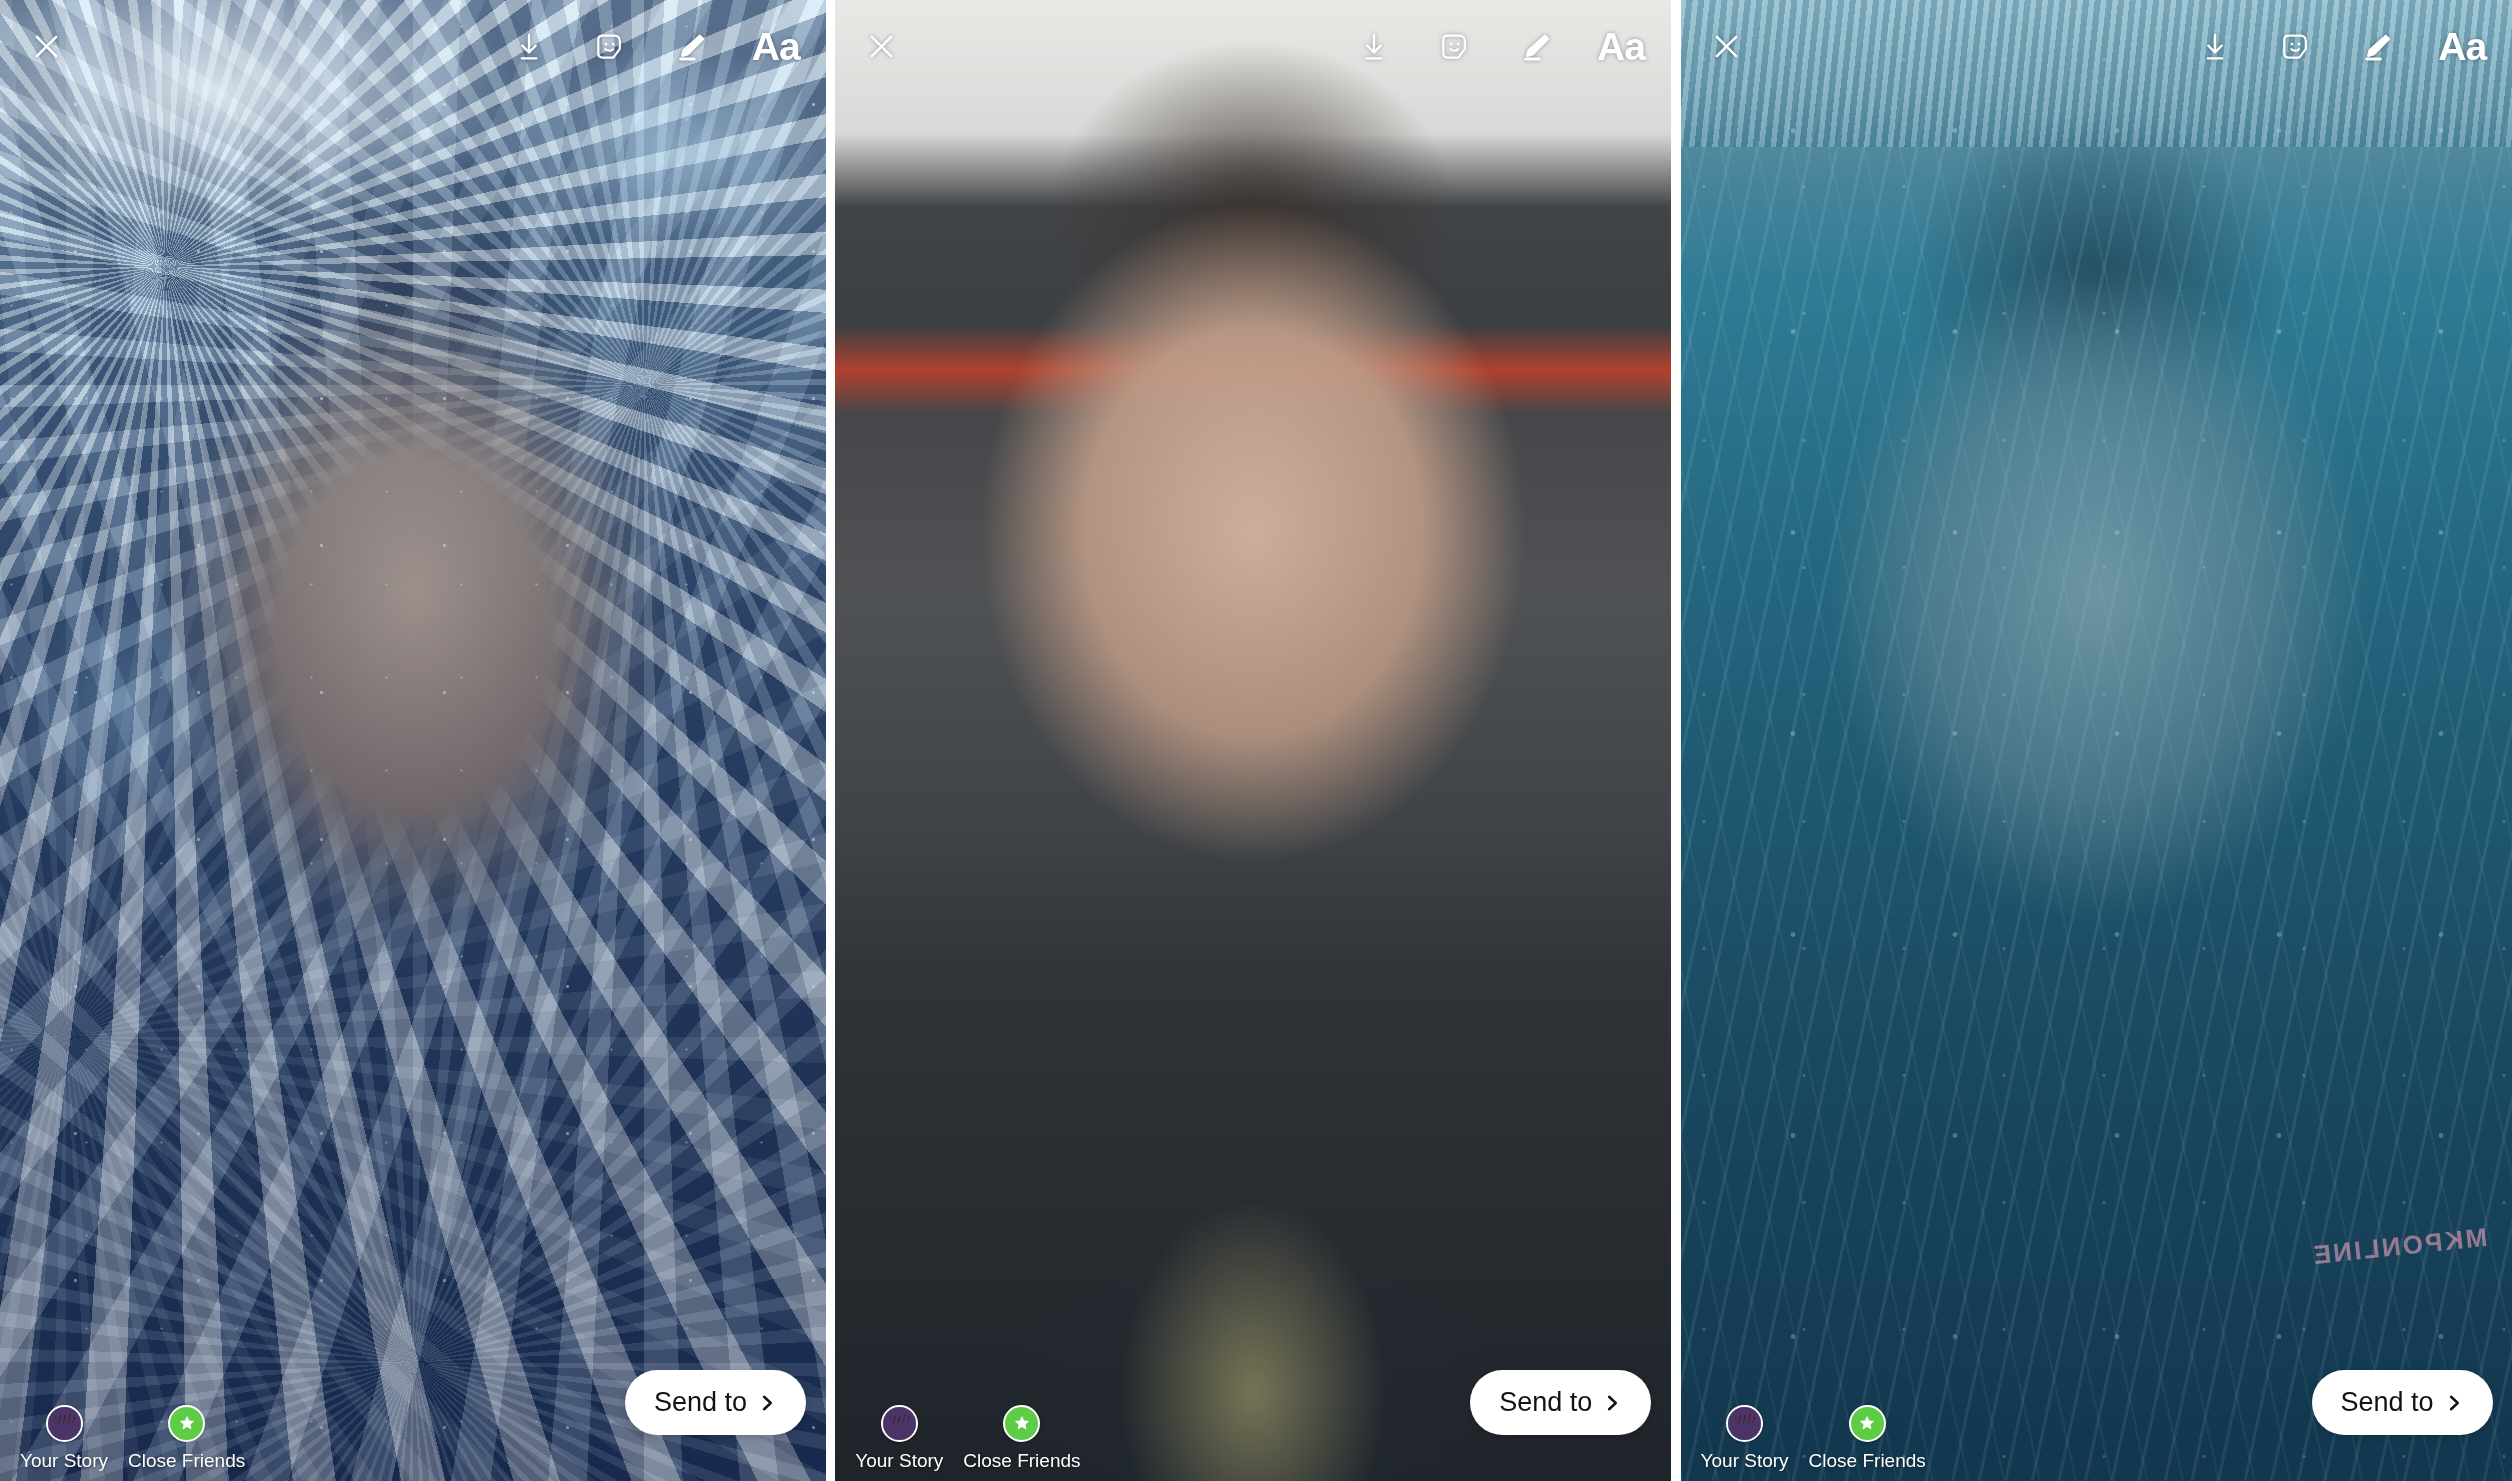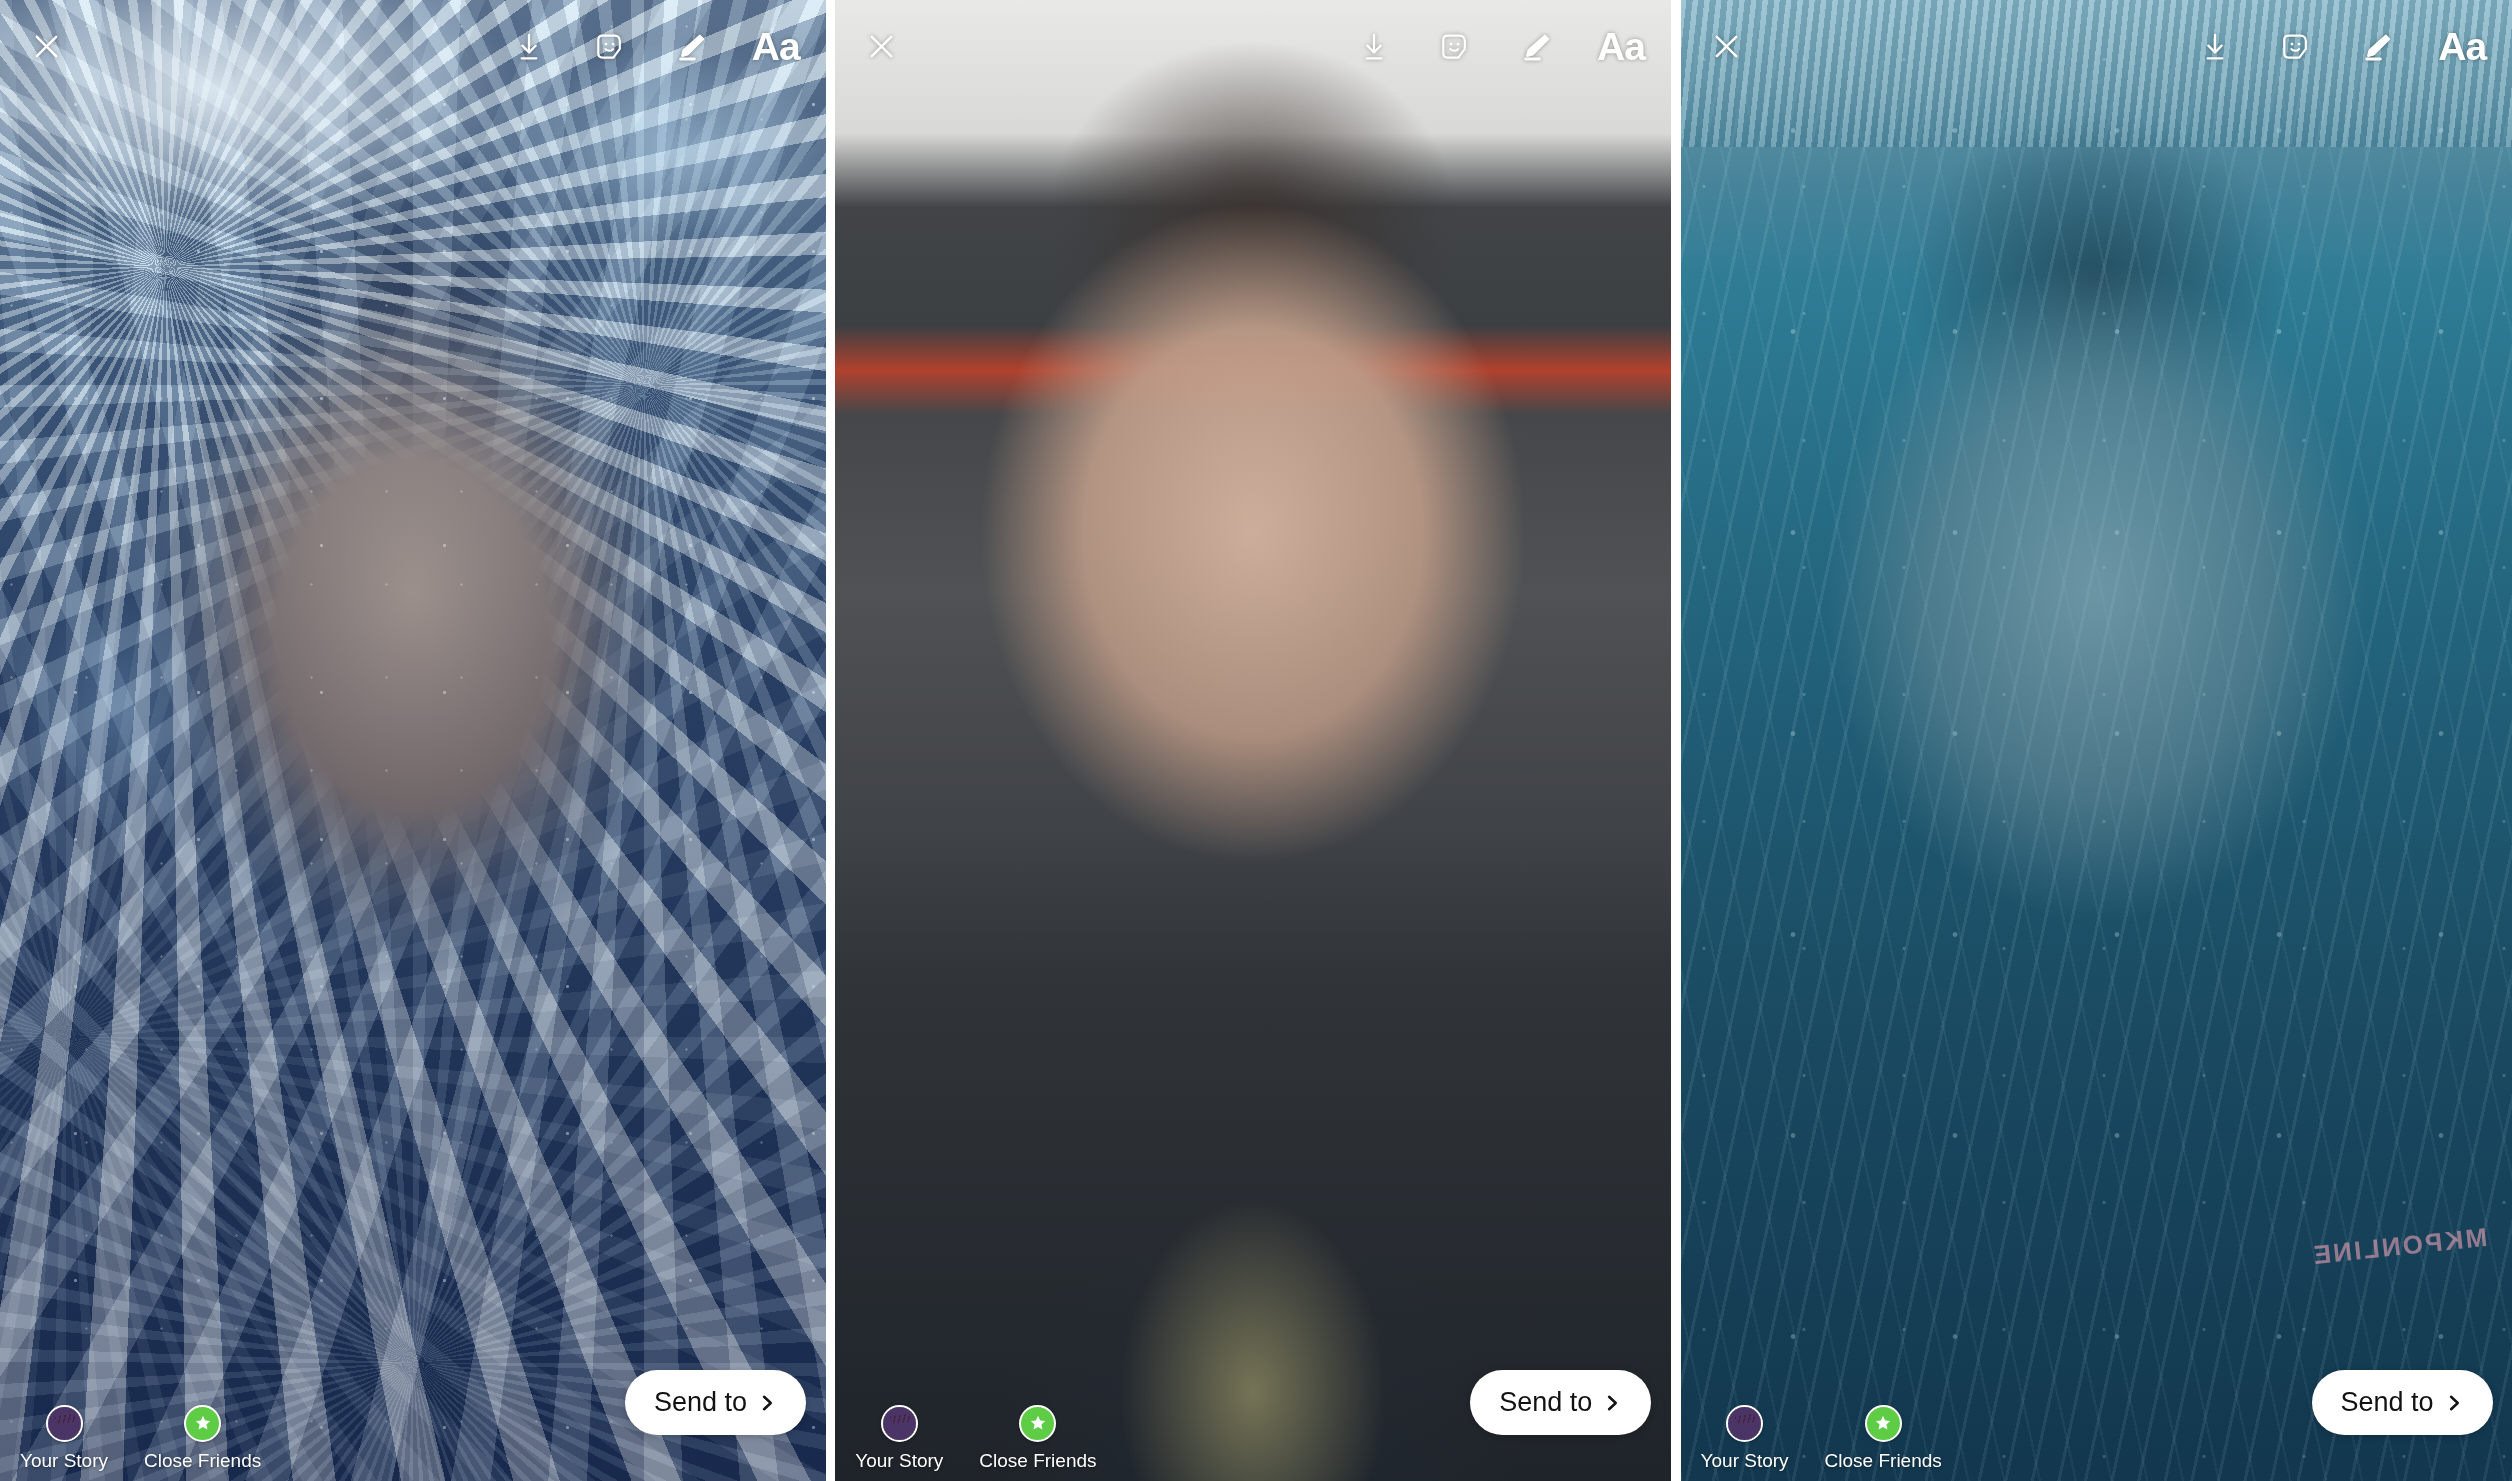--- a/index.html
+++ b/index.html
@@ -157,21 +157,21 @@
   }
 
   
   .bottombar{
     position:absolute; left:0; right:0; bottom:0;
     height:185px;
     display:flex; align-items:flex-end;
     padding:0 20px 10.8px 20px;
     z-index:6;
   }
-  .audience{ display:flex; align-items:flex-end; gap:36px; }
+  .audience{ display:flex; align-items:flex-end; gap:20px; }
   .aud-item{
     display:flex; flex-direction:column; align-items:center;
     cursor:pointer; width:auto;
   }
   .aud-circle{
     width:37px; height:37px; border-radius:50%;
     border:2.3px solid #ffffff;
     overflow:hidden; position:relative;
     display:flex; align-items:center; justify-content:center;
     box-shadow:0 0.8px 3.1px rgba(0,0,0,.3);

